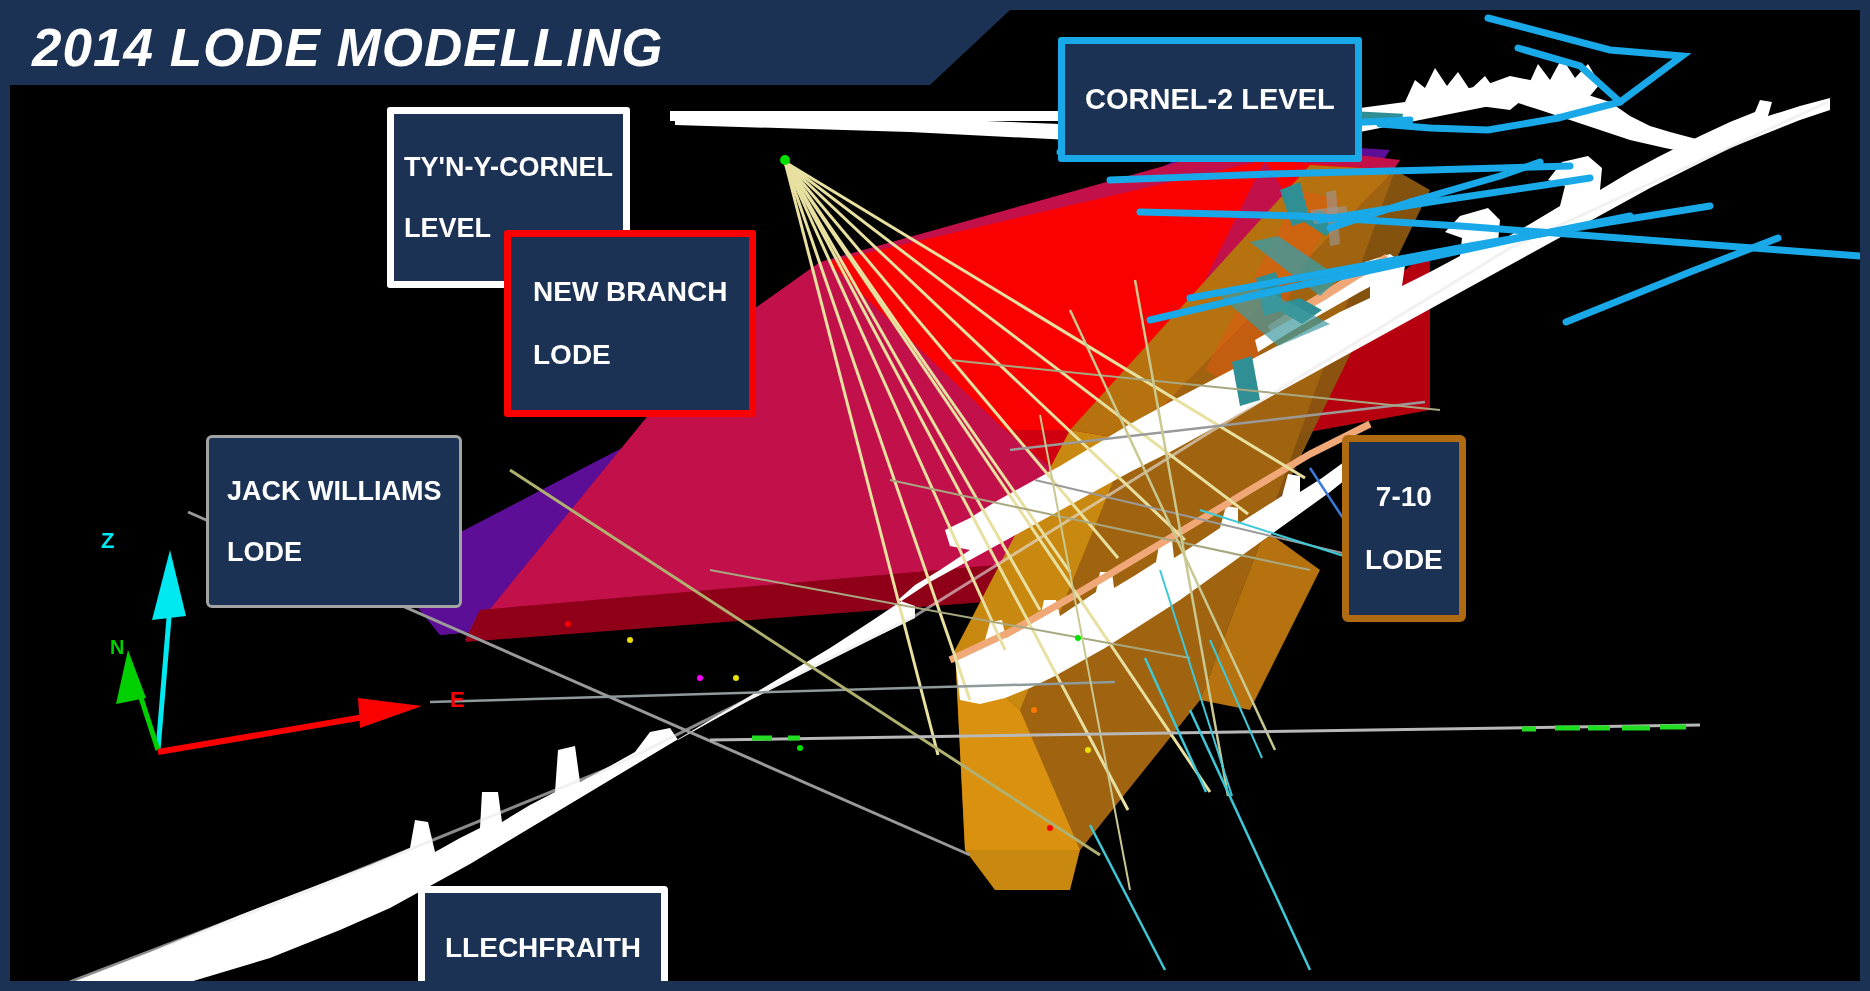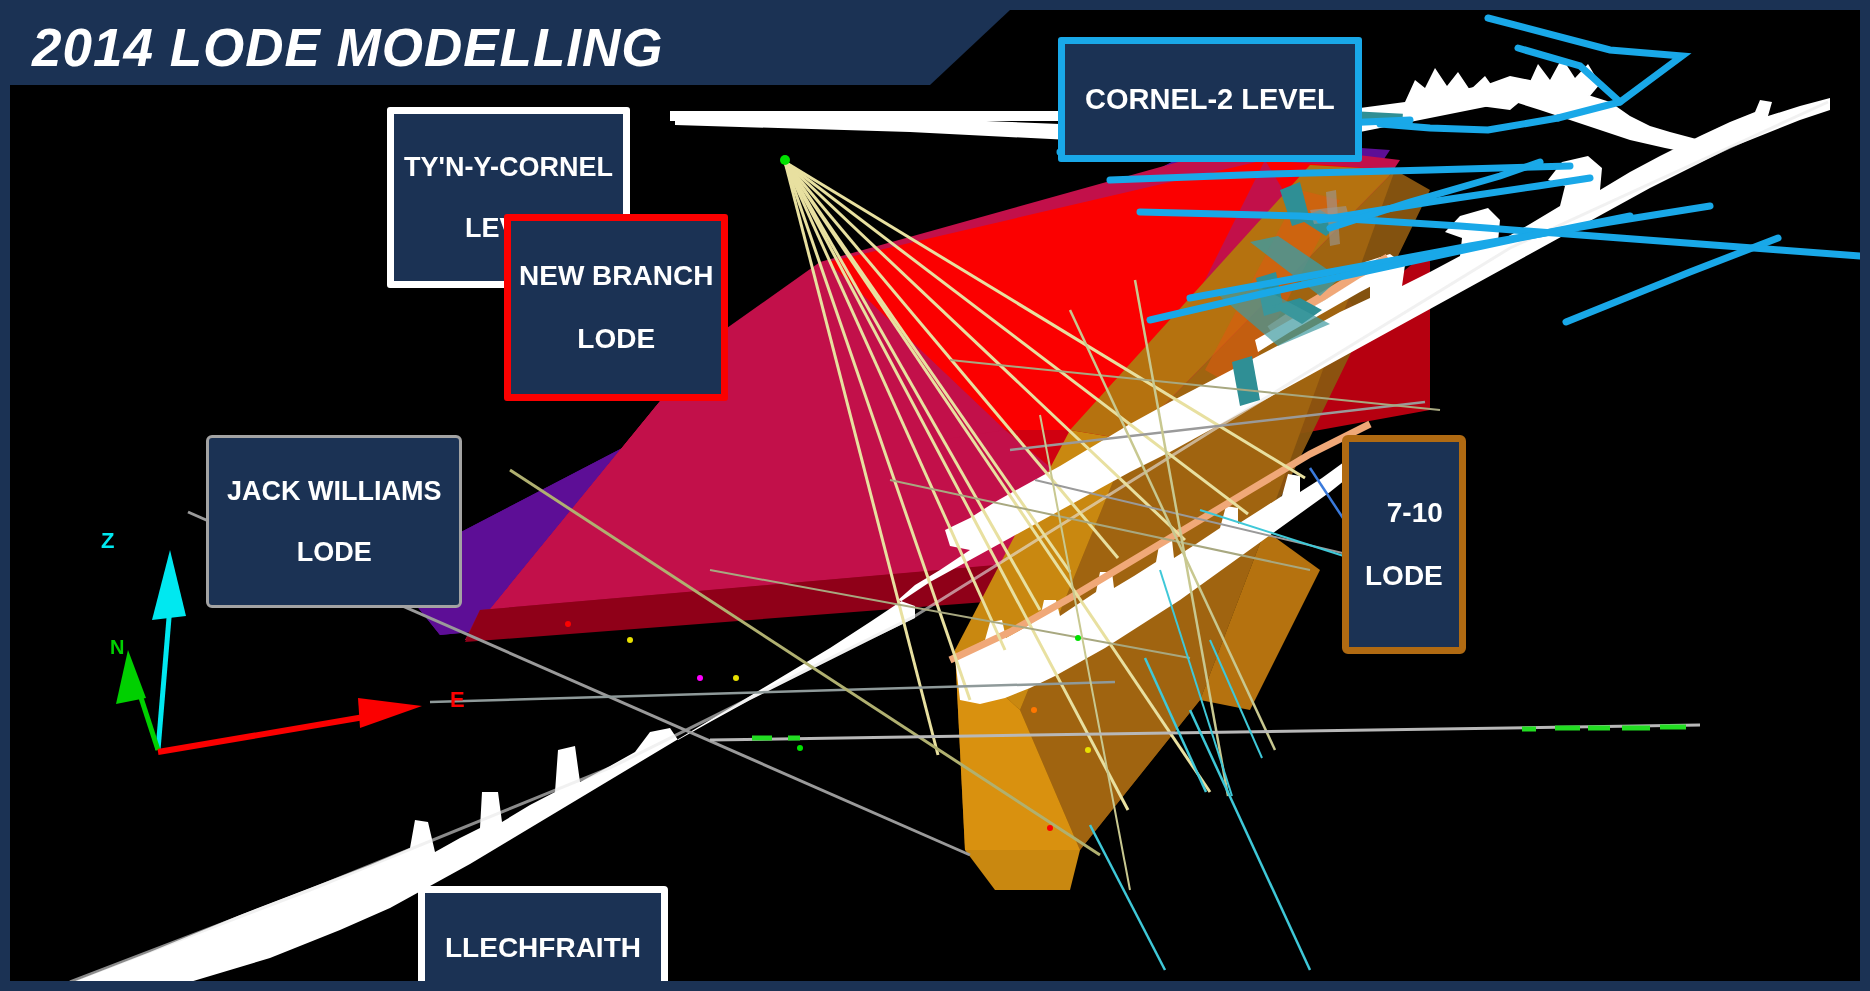--- a/index.html
+++ b/index.html
@@ -66,21 +66,20 @@
   }
 
   
   .callout {
     position: absolute;
     z-index: 35;
     background: #1b3254;
     color: #ffffff;
     font-weight: bold;
     font-family: "Liberation Sans", sans-serif;
-    text-align: center;
     line-height: 1.12;
     white-space: pre-line;
     box-sizing: border-box;
   }
   .callout .line { display: block; }
 
   .cal-tyn {
     left: 377px; top: 97px;
     padding: 8px 10px;
     font-size: 27px;
@@ -88,38 +87,38 @@
     border-radius: 3px;
   }
   .cal-cornel {
     left: 1048px; top: 27px;
     padding: 7px 20px;
     font-size: 29px;
     border: 7px solid #19a8e8;
     border-radius: 3px;
   }
   .cal-newbranch {
-    left: 494px; top: 204px;
-    padding: 8px 8px;
+    left: 494px; top: 220px;
+    padding: 8px 22px;
     font-size: 28px;
     border: 7px solid #fb0000;
     border-radius: 3px;
   }
   .cal-jack {
     left: 196px; top: 425px;
     padding: 8px 18px;
     font-size: 27px;
     border: 3px solid #a3a3a3;
     border-radius: 6px;
   }
   .cal-710 {
     left: 1332px; top: 425px;
-    padding: 24px 16px;
+    padding: 8px 16px;
     font-size: 28px;
-    text-align: right;
+    text-align: center;
     border: 7px solid #b06a12;
     border-radius: 6px;
   }
   .cal-llech {
     left: 408px; top: 876px;
     padding: 8px 20px;
     font-size: 28px;
     border: 7px solid #ffffff;
     border-radius: 4px;
   }

